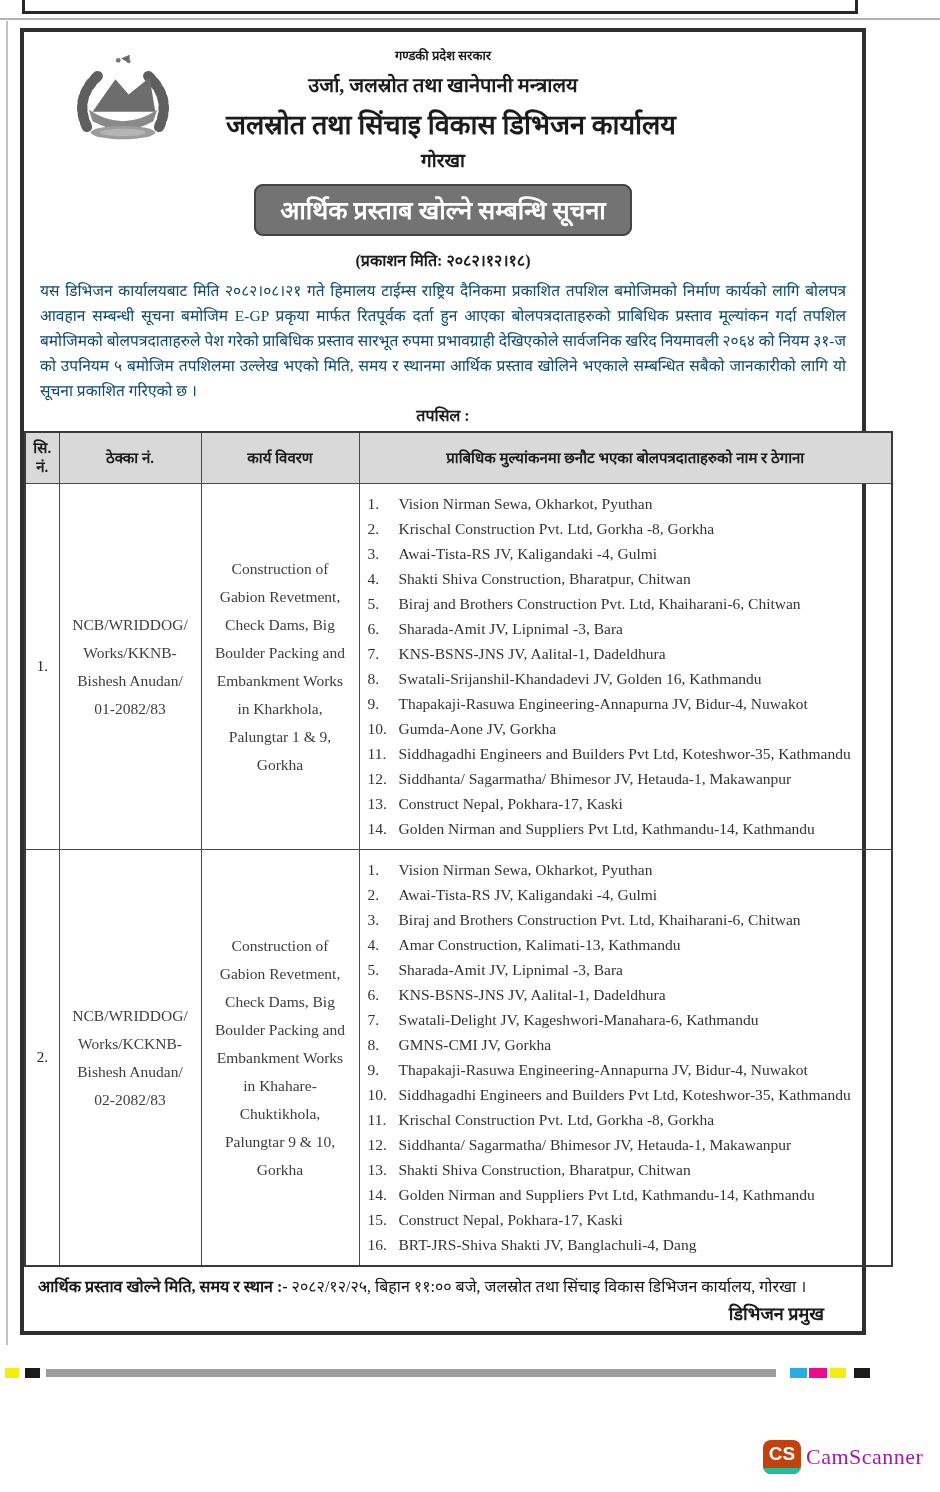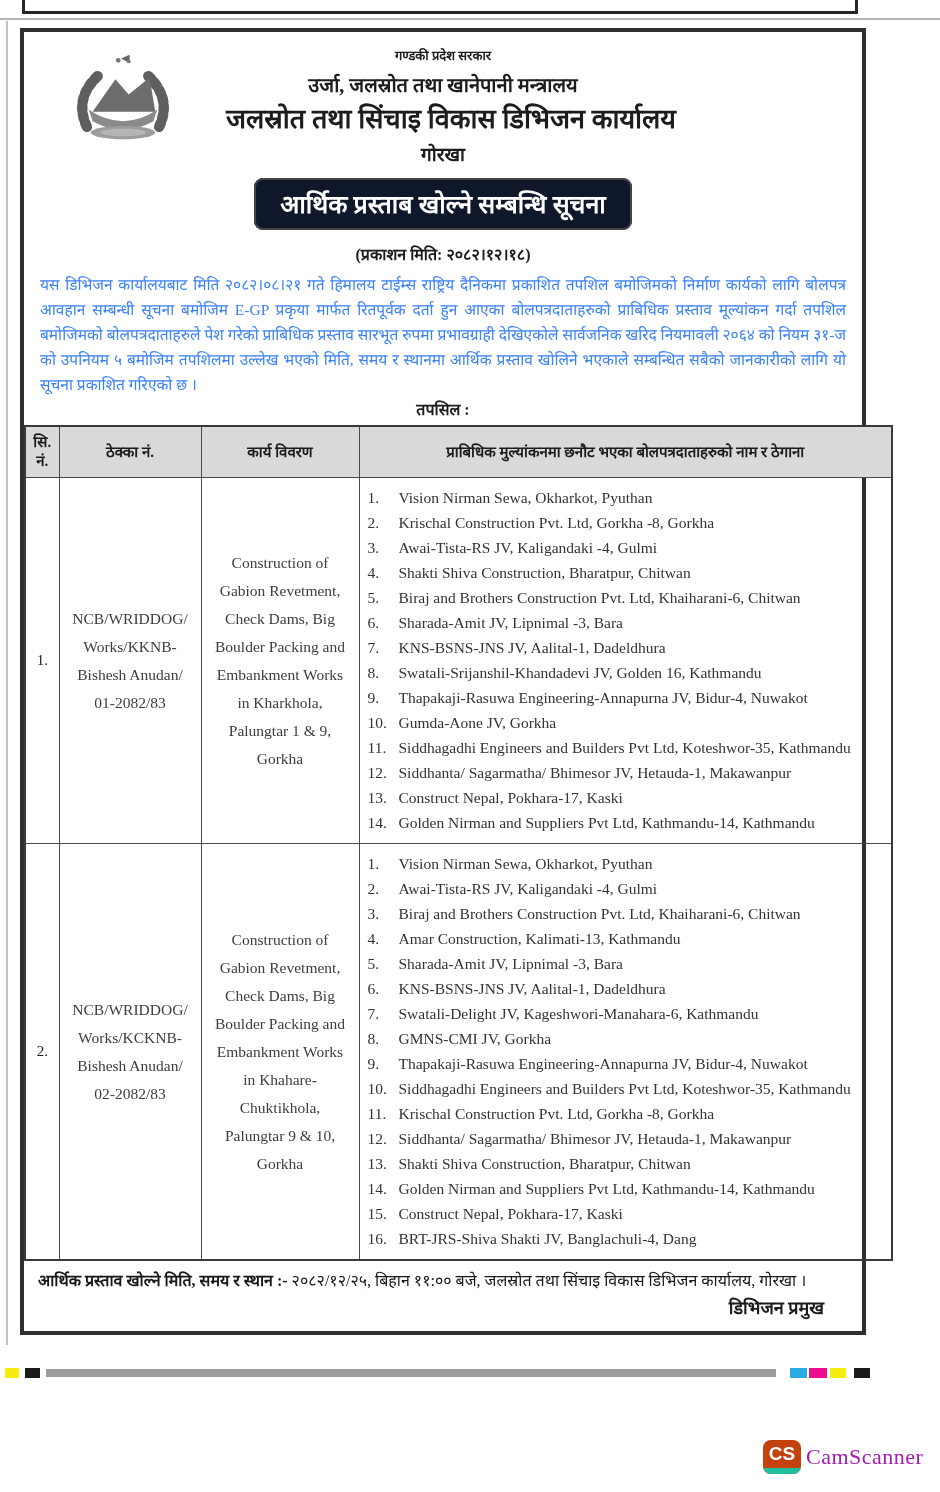--- a/index.html
+++ b/index.html
@@ -24,30 +24,30 @@
   }
   
   .notice-box {
     position:absolute; left:20px; top:28px; width:846px; height:1307px;
     border:4px solid #2f2f2f; background:#fff;
   }
   .emblem { position:absolute; left:42px; top:20px; width:114px; height:106px; }
   .org { text-align:center; padding-top:14px; font-weight:700; }
   .org-line1 { font-size:13px; }
   .org-line2 { font-size:20px; margin-top:7px; }
-  .org-line3 { font-size:27px; margin-top:1px;padding-left:16px; }
+  .org-line3 { font-size:27px; margin-top:7px;padding-left:16px; }
   .org-line4 { font-size:19px; margin-top:5px; }
   .title-badge {
-    display:table; margin:11px auto 0; background:#0f172a; color:#ffffff;
+    display:table; margin:11px auto 0; background:#737373; color:#ffffff;
     font-size:25px; font-weight:700; padding:8px 26px 10px; border-radius:9px;
     box-shadow:0 0 0 2px #444 inset;
   }
   .pub-date { text-align:center; font-weight:700; font-size:16px; margin-top:13px; }
   .body-text {
-    margin:7px 16px 0; text-align:justify; font-size:15.5px; line-height:25px; color:#3b82f6;
+    margin:7px 16px 0; text-align:justify; font-size:15.5px; line-height:25px; color:#0c4a6e;
   }
   .tapasil { text-align:center; font-weight:700; font-size:16px; margin:1px 0 5px; }
   
   table.detail {
     width:869px; margin:0 auto; border-collapse:collapse; border:2px solid #3a3a3a;
     table-layout:fixed;
   }
   table.detail th, table.detail td { border:1.5px solid #4a4a4a; }
   table.detail thead th {
     background:#d9d9d9; font-weight:700; font-size:15px; padding:6px 3px;

